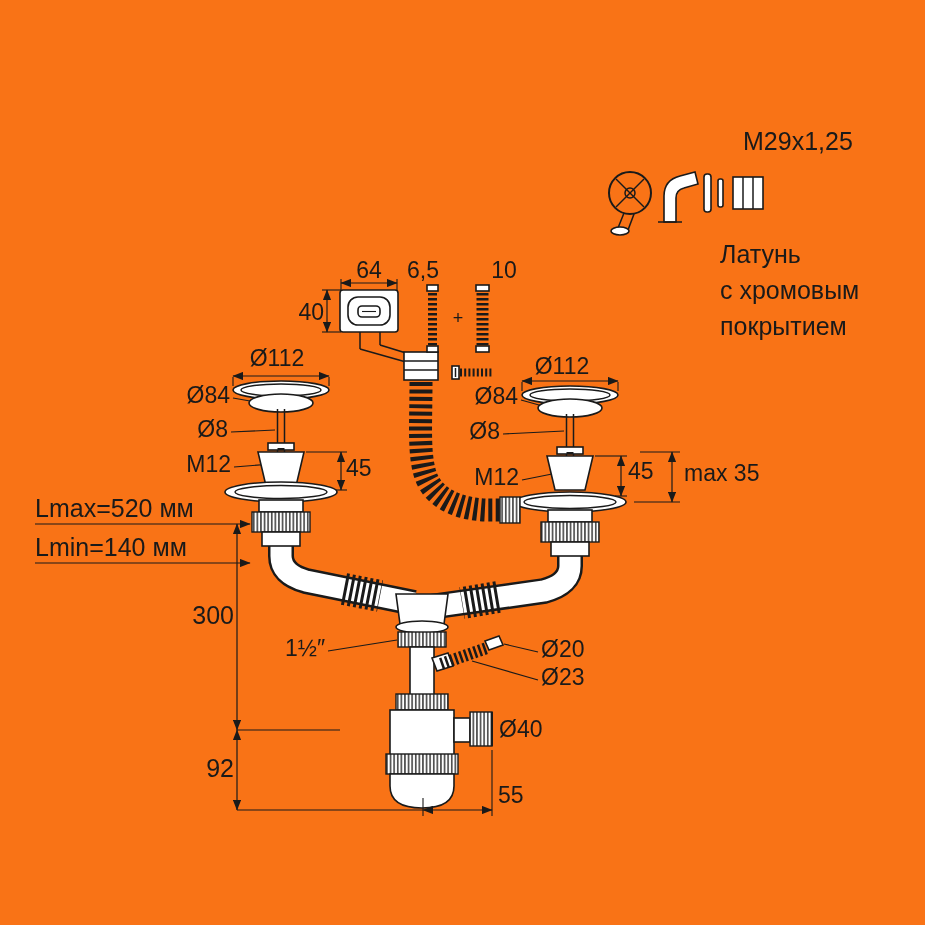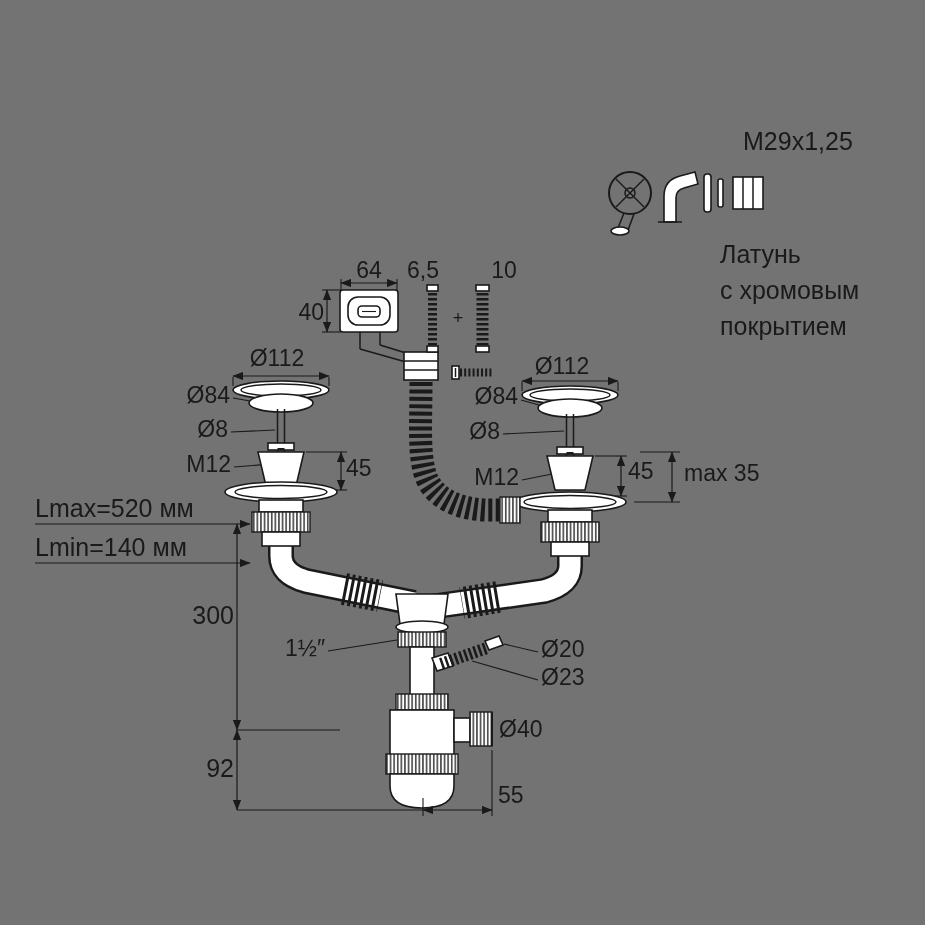--- a/index.html
+++ b/index.html
@@ -1,16 +1,16 @@
 <!DOCTYPE html>
 <html><head>
 <meta charset="utf-8">
 <style>
   html,body{margin:0;padding:0;background:#ffffff}
-  .stage{width:925px;height:925px;position:relative;background:#737373;overflow:hidden}
+  .stage{width:925px;height:925px;position:relative;background:#f97316;overflow:hidden}
   svg{display:block}
   text{font-family:"Liberation Sans", sans-serif;fill:#1a1a1a}
   .t23{font-size:23px}
   .t25{font-size:25px}
   .t18{font-size:18px}
   .am{text-anchor:middle}
   .ae{text-anchor:end}
   .ln{fill:none;stroke:#1a1a1a;stroke-width:1.5}
   .ln2{fill:none;stroke:#1a1a1a;stroke-width:2}
   .thin{fill:none;stroke:#1a1a1a;stroke-width:1.1}

